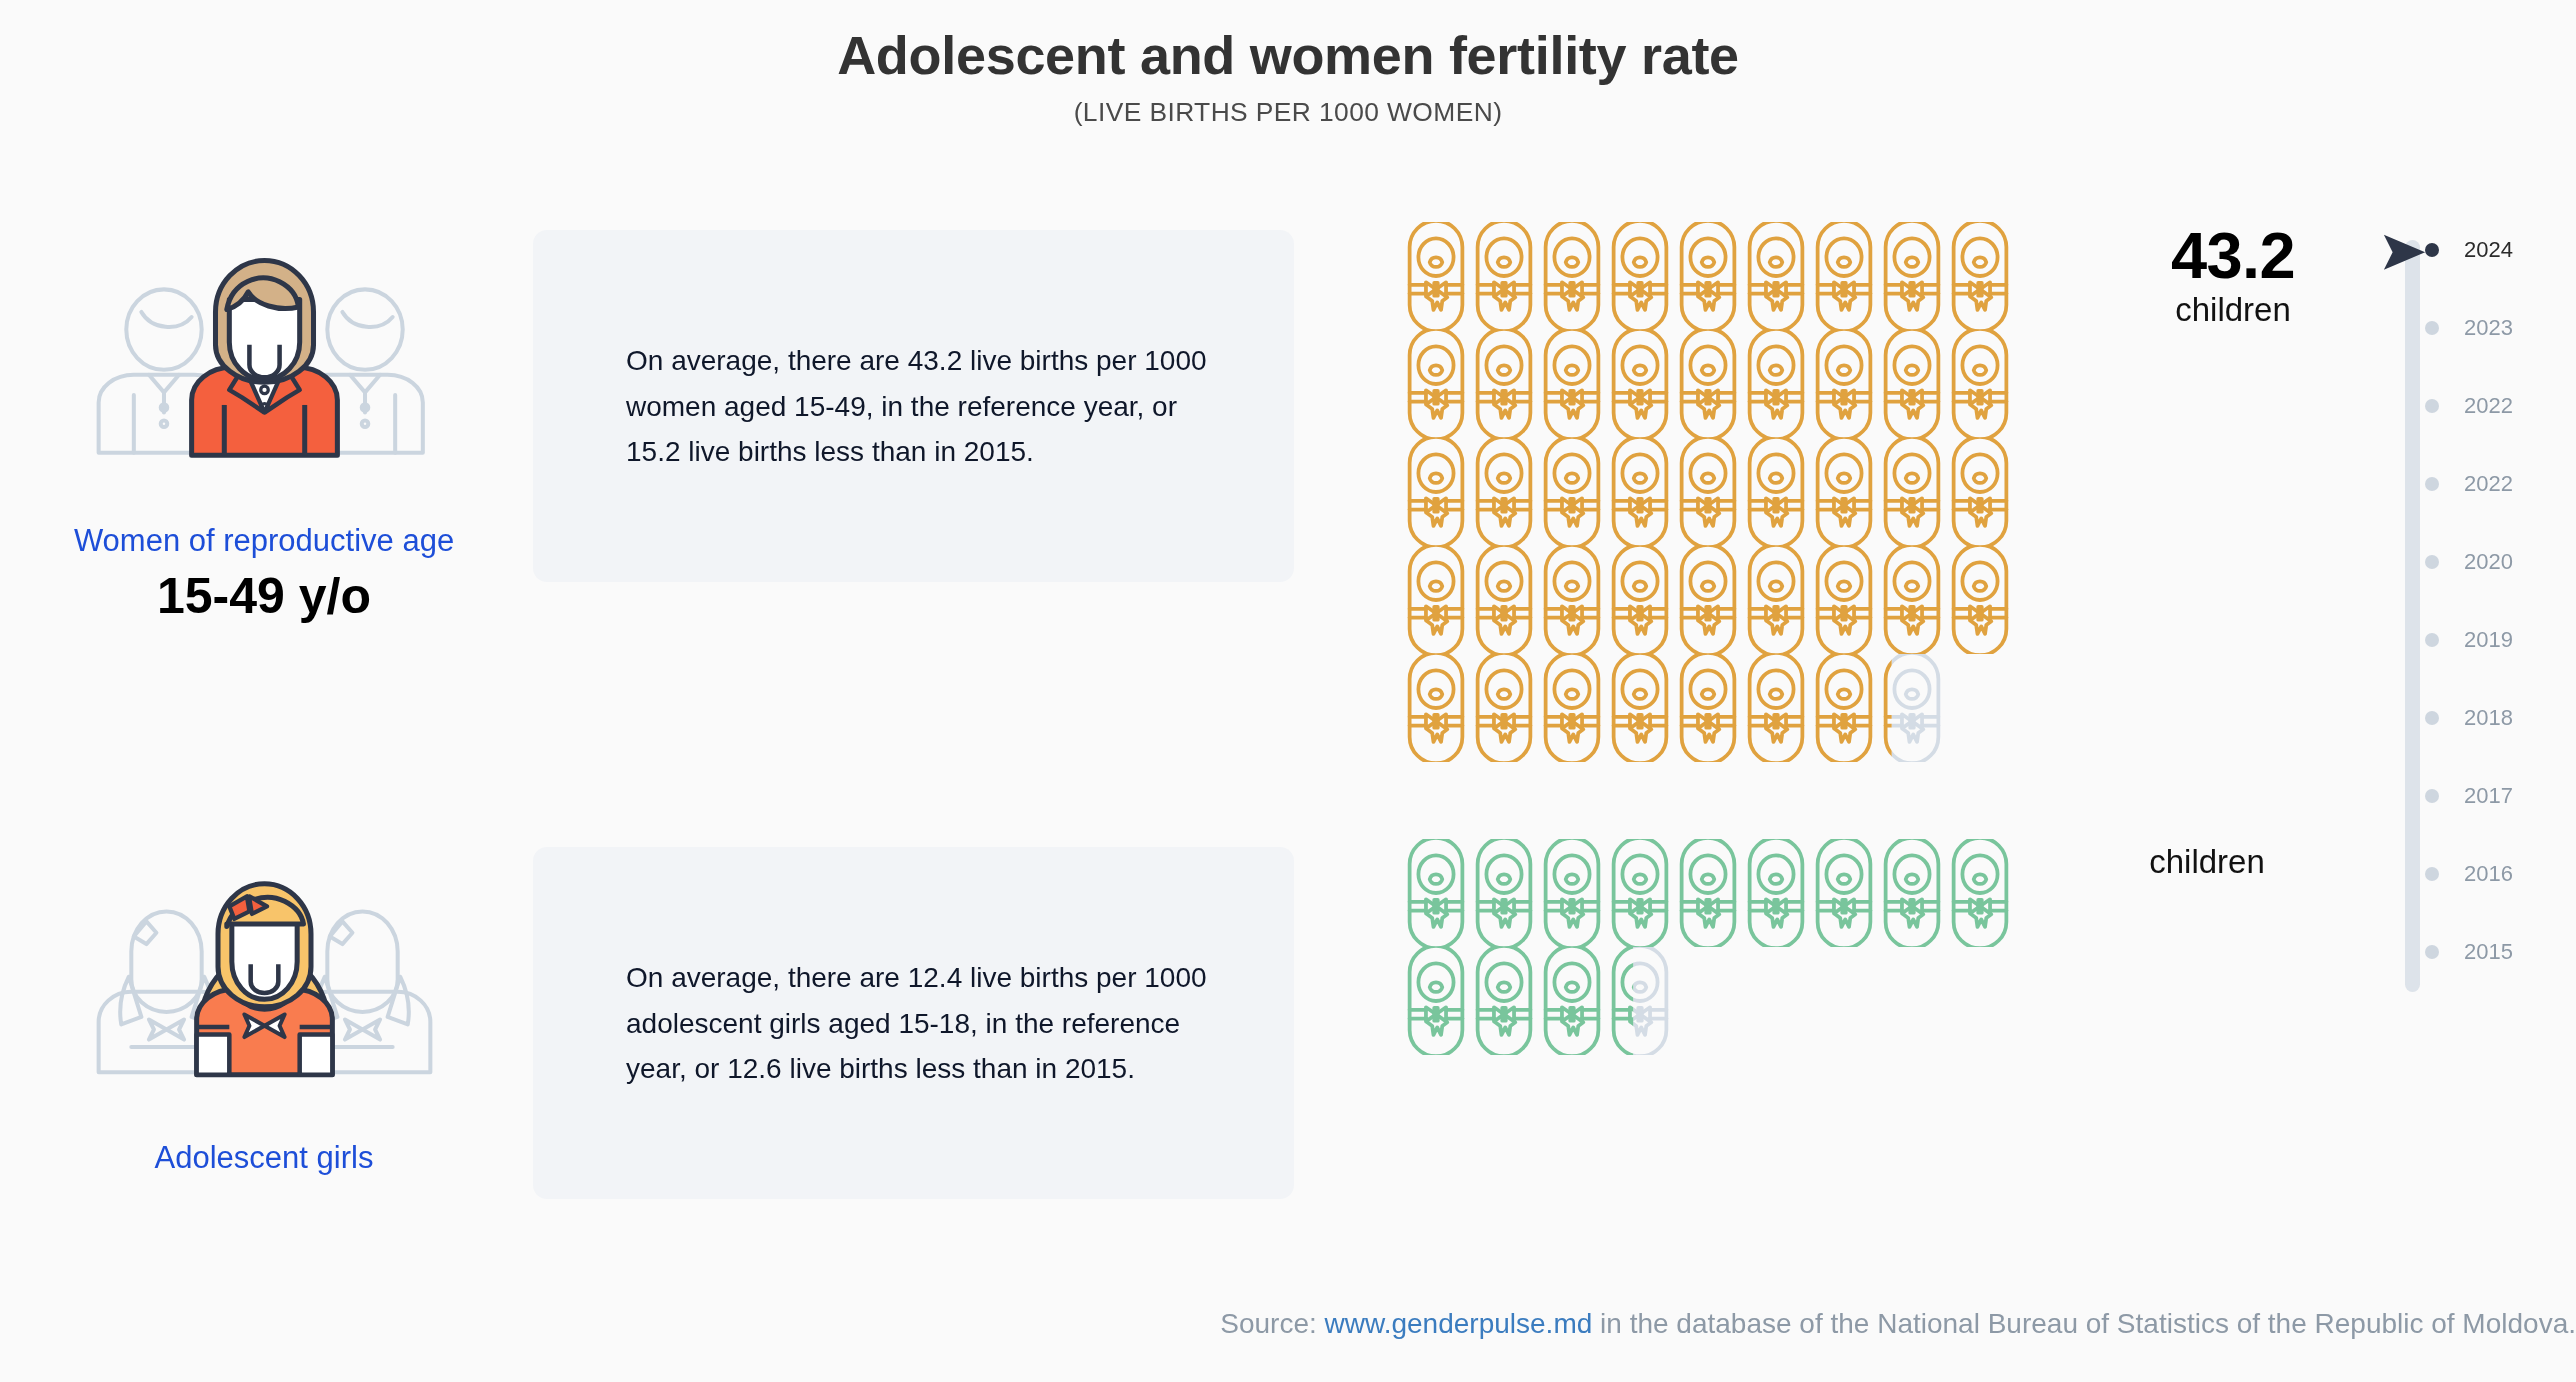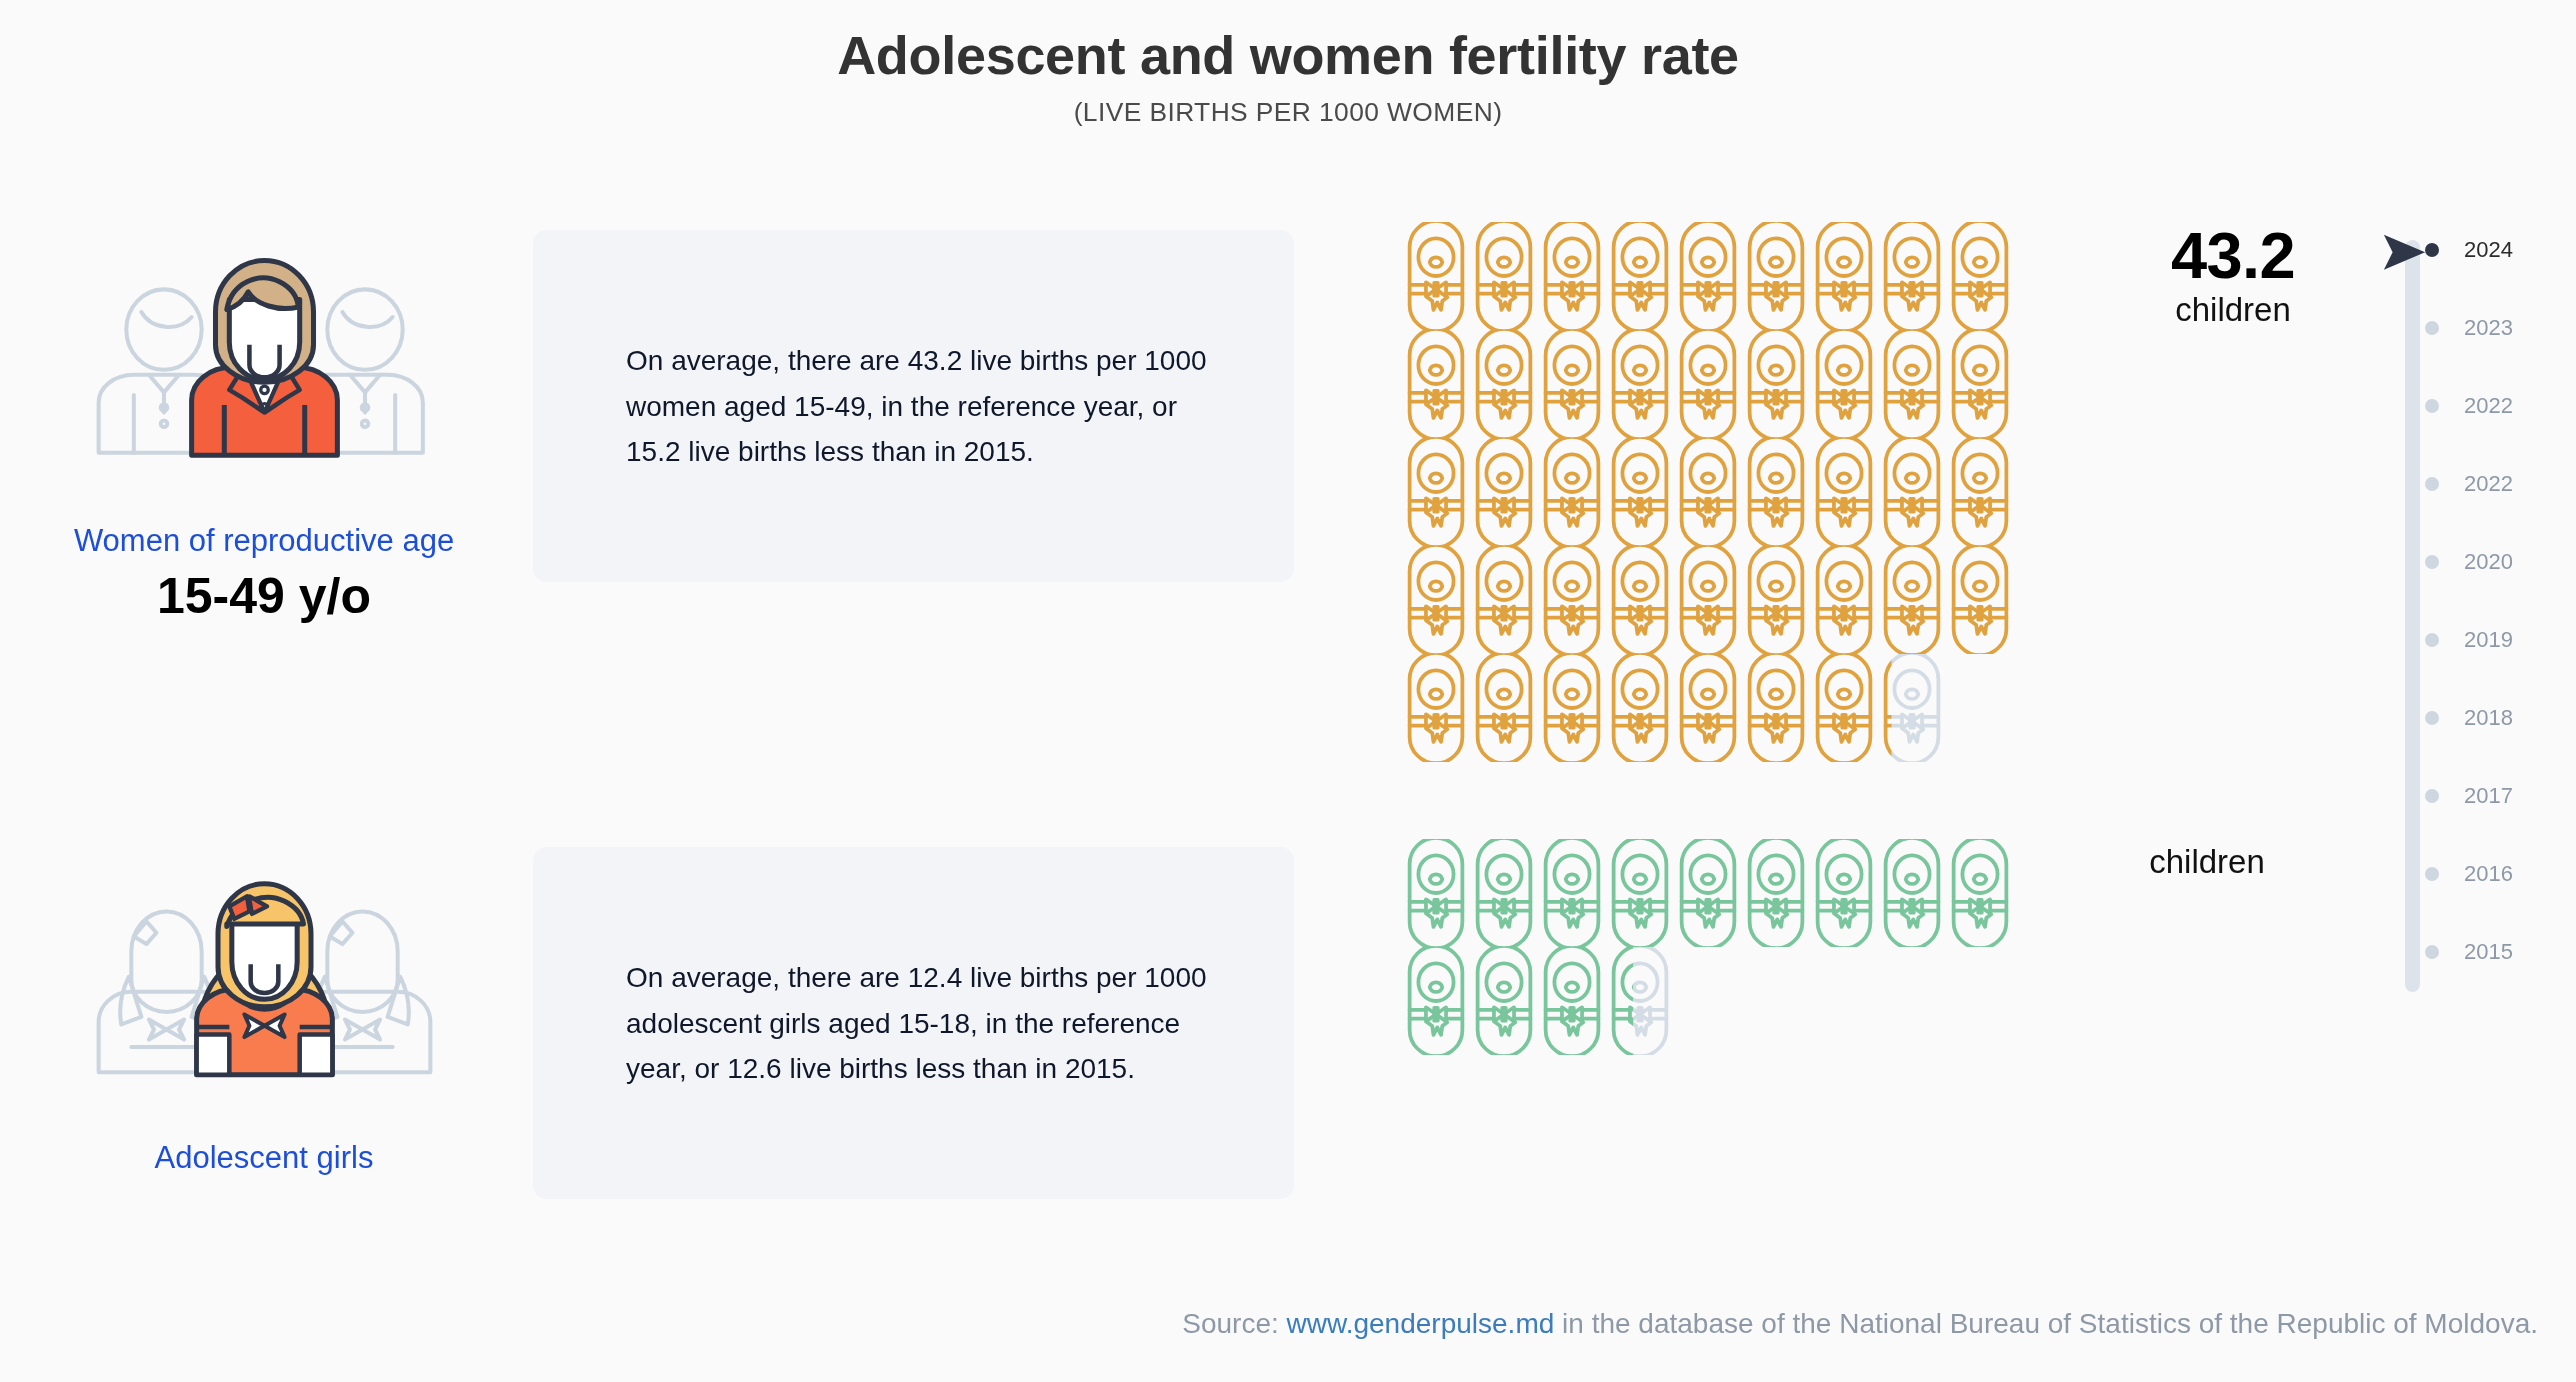--- a/index.html
+++ b/index.html
@@ -142,21 +142,20 @@
     line-height: 1;
   }
   .tl-item.active .tl-year { color: #2B2B2B; }
 
   
   .footer {
     position: absolute;
     left: 0; top: 1308px;
     width: 2576px;
     text-align: right;
-    padding-right: 38px;
     font-size: 28px;
     color: #8D99A6;
   }
   .footer a { color: #3B7CBF; text-decoration: none; }
 </style>
 </head>
 <body>
 
 <div class="page">
 

